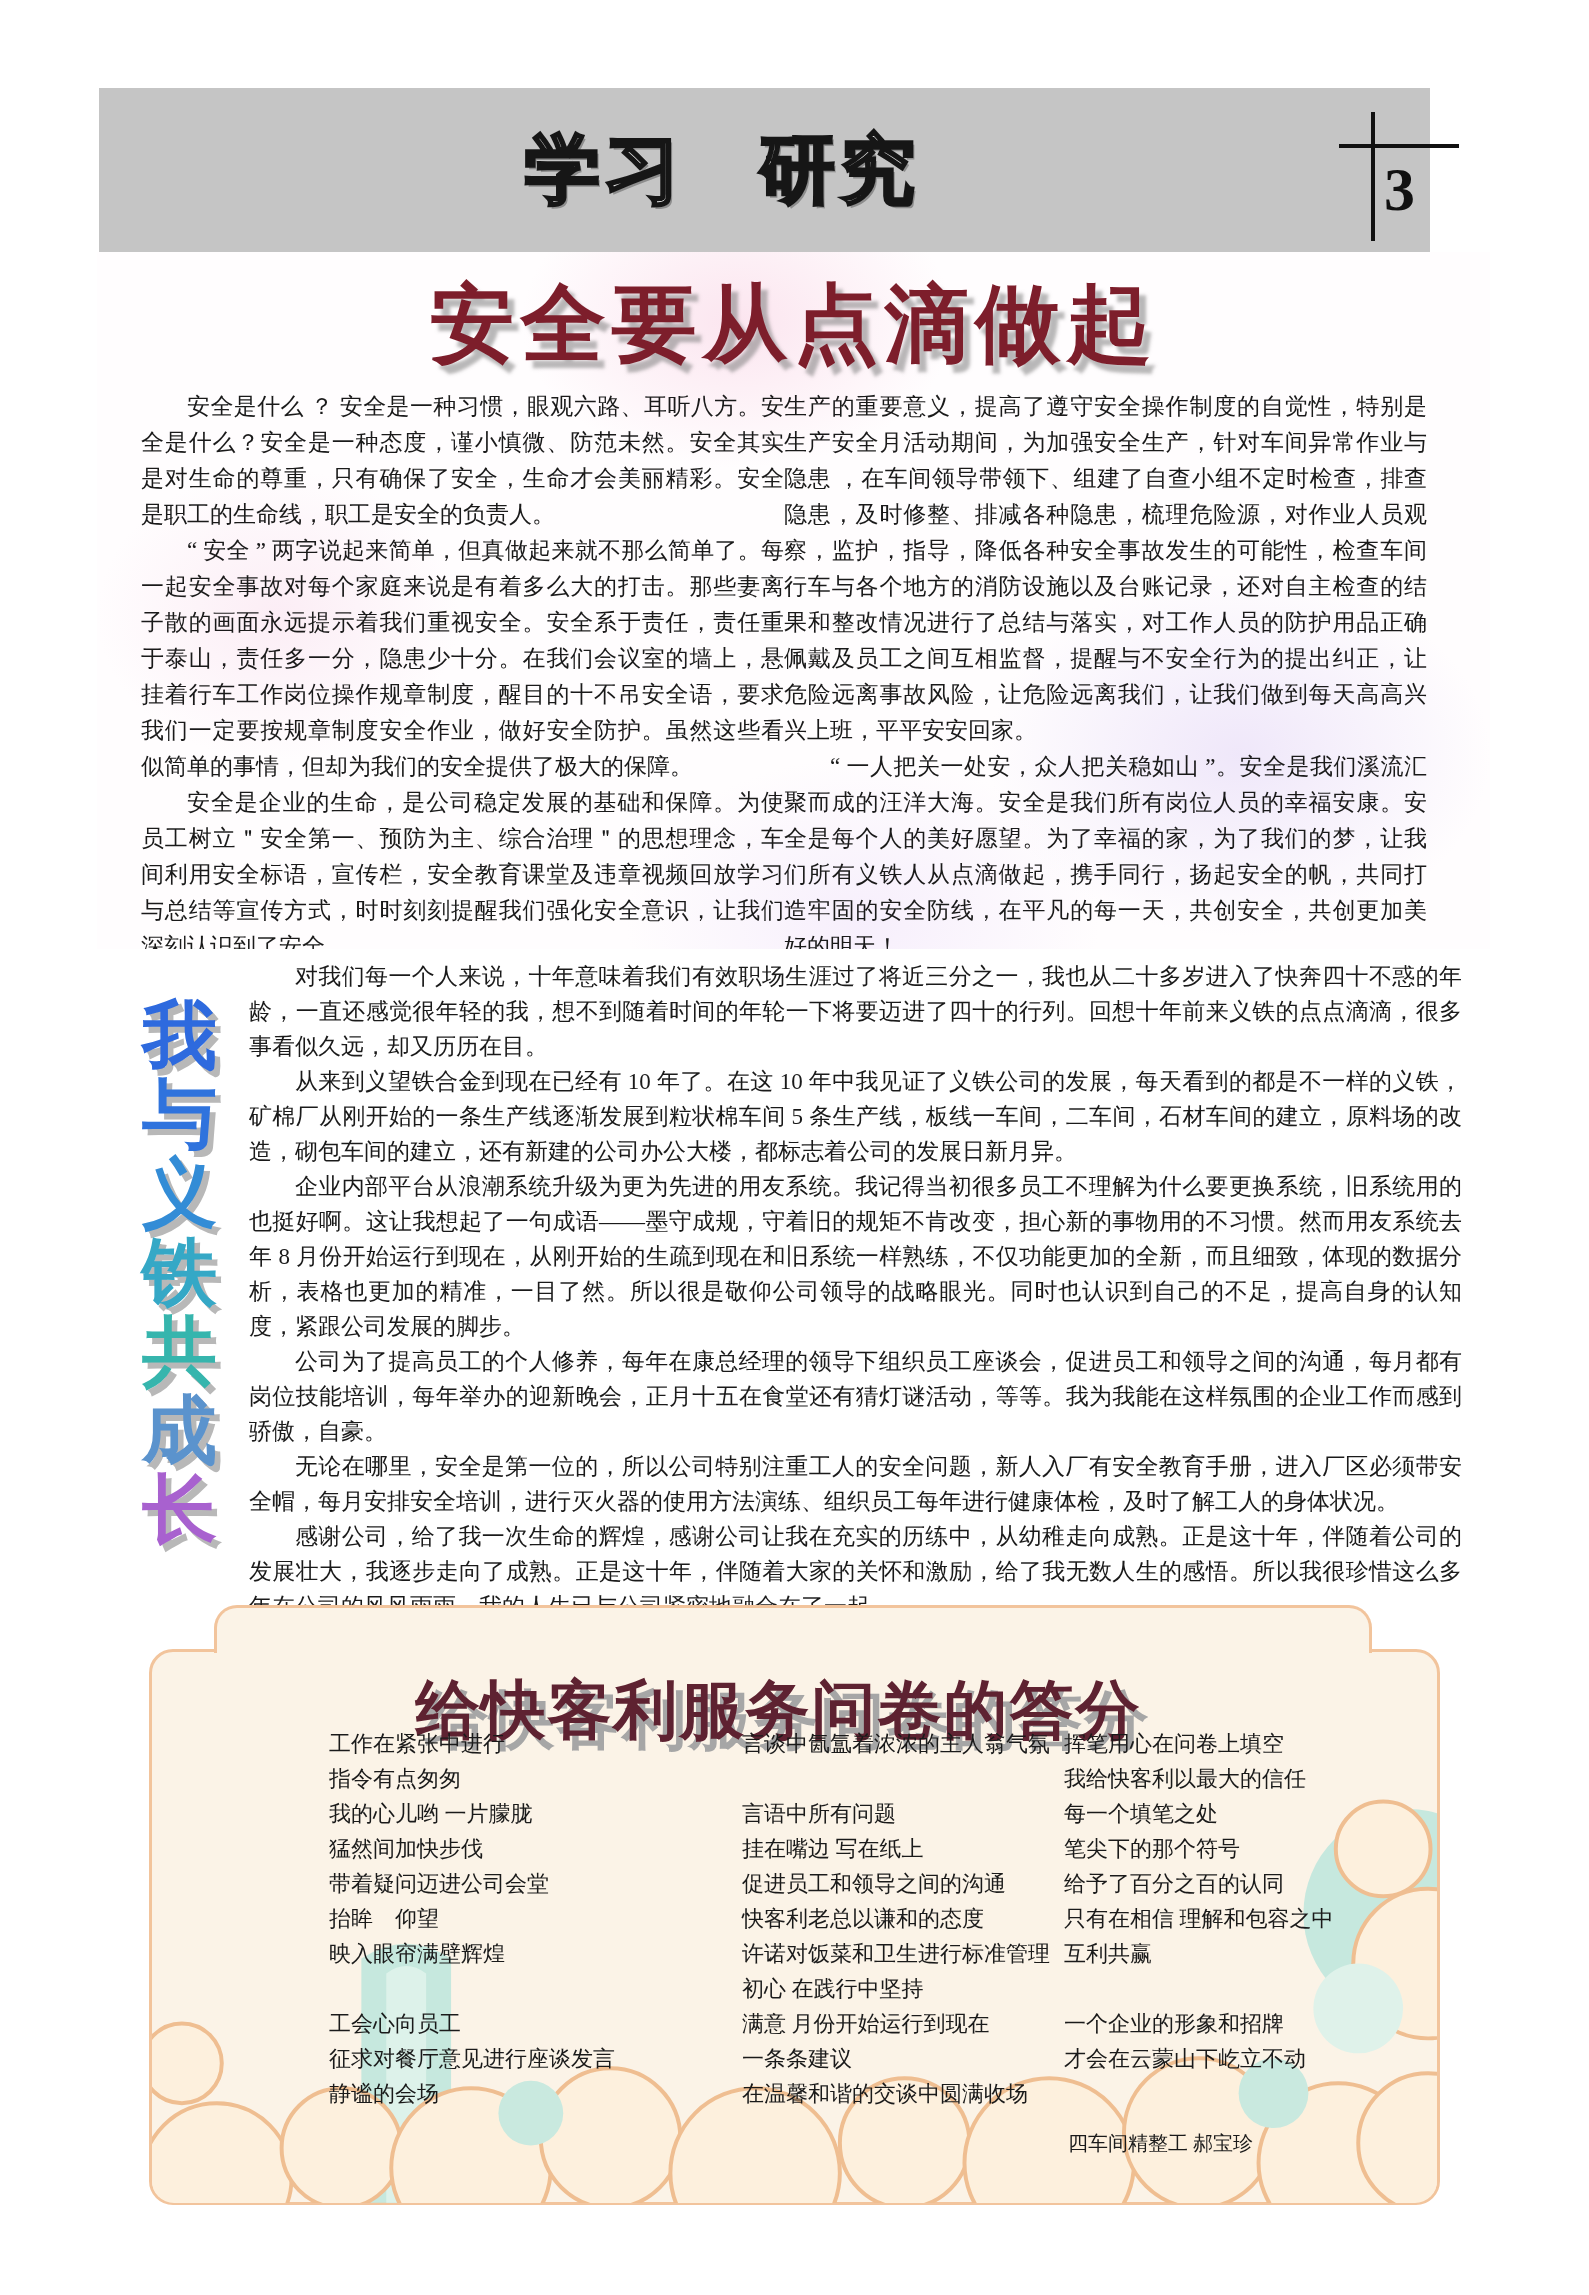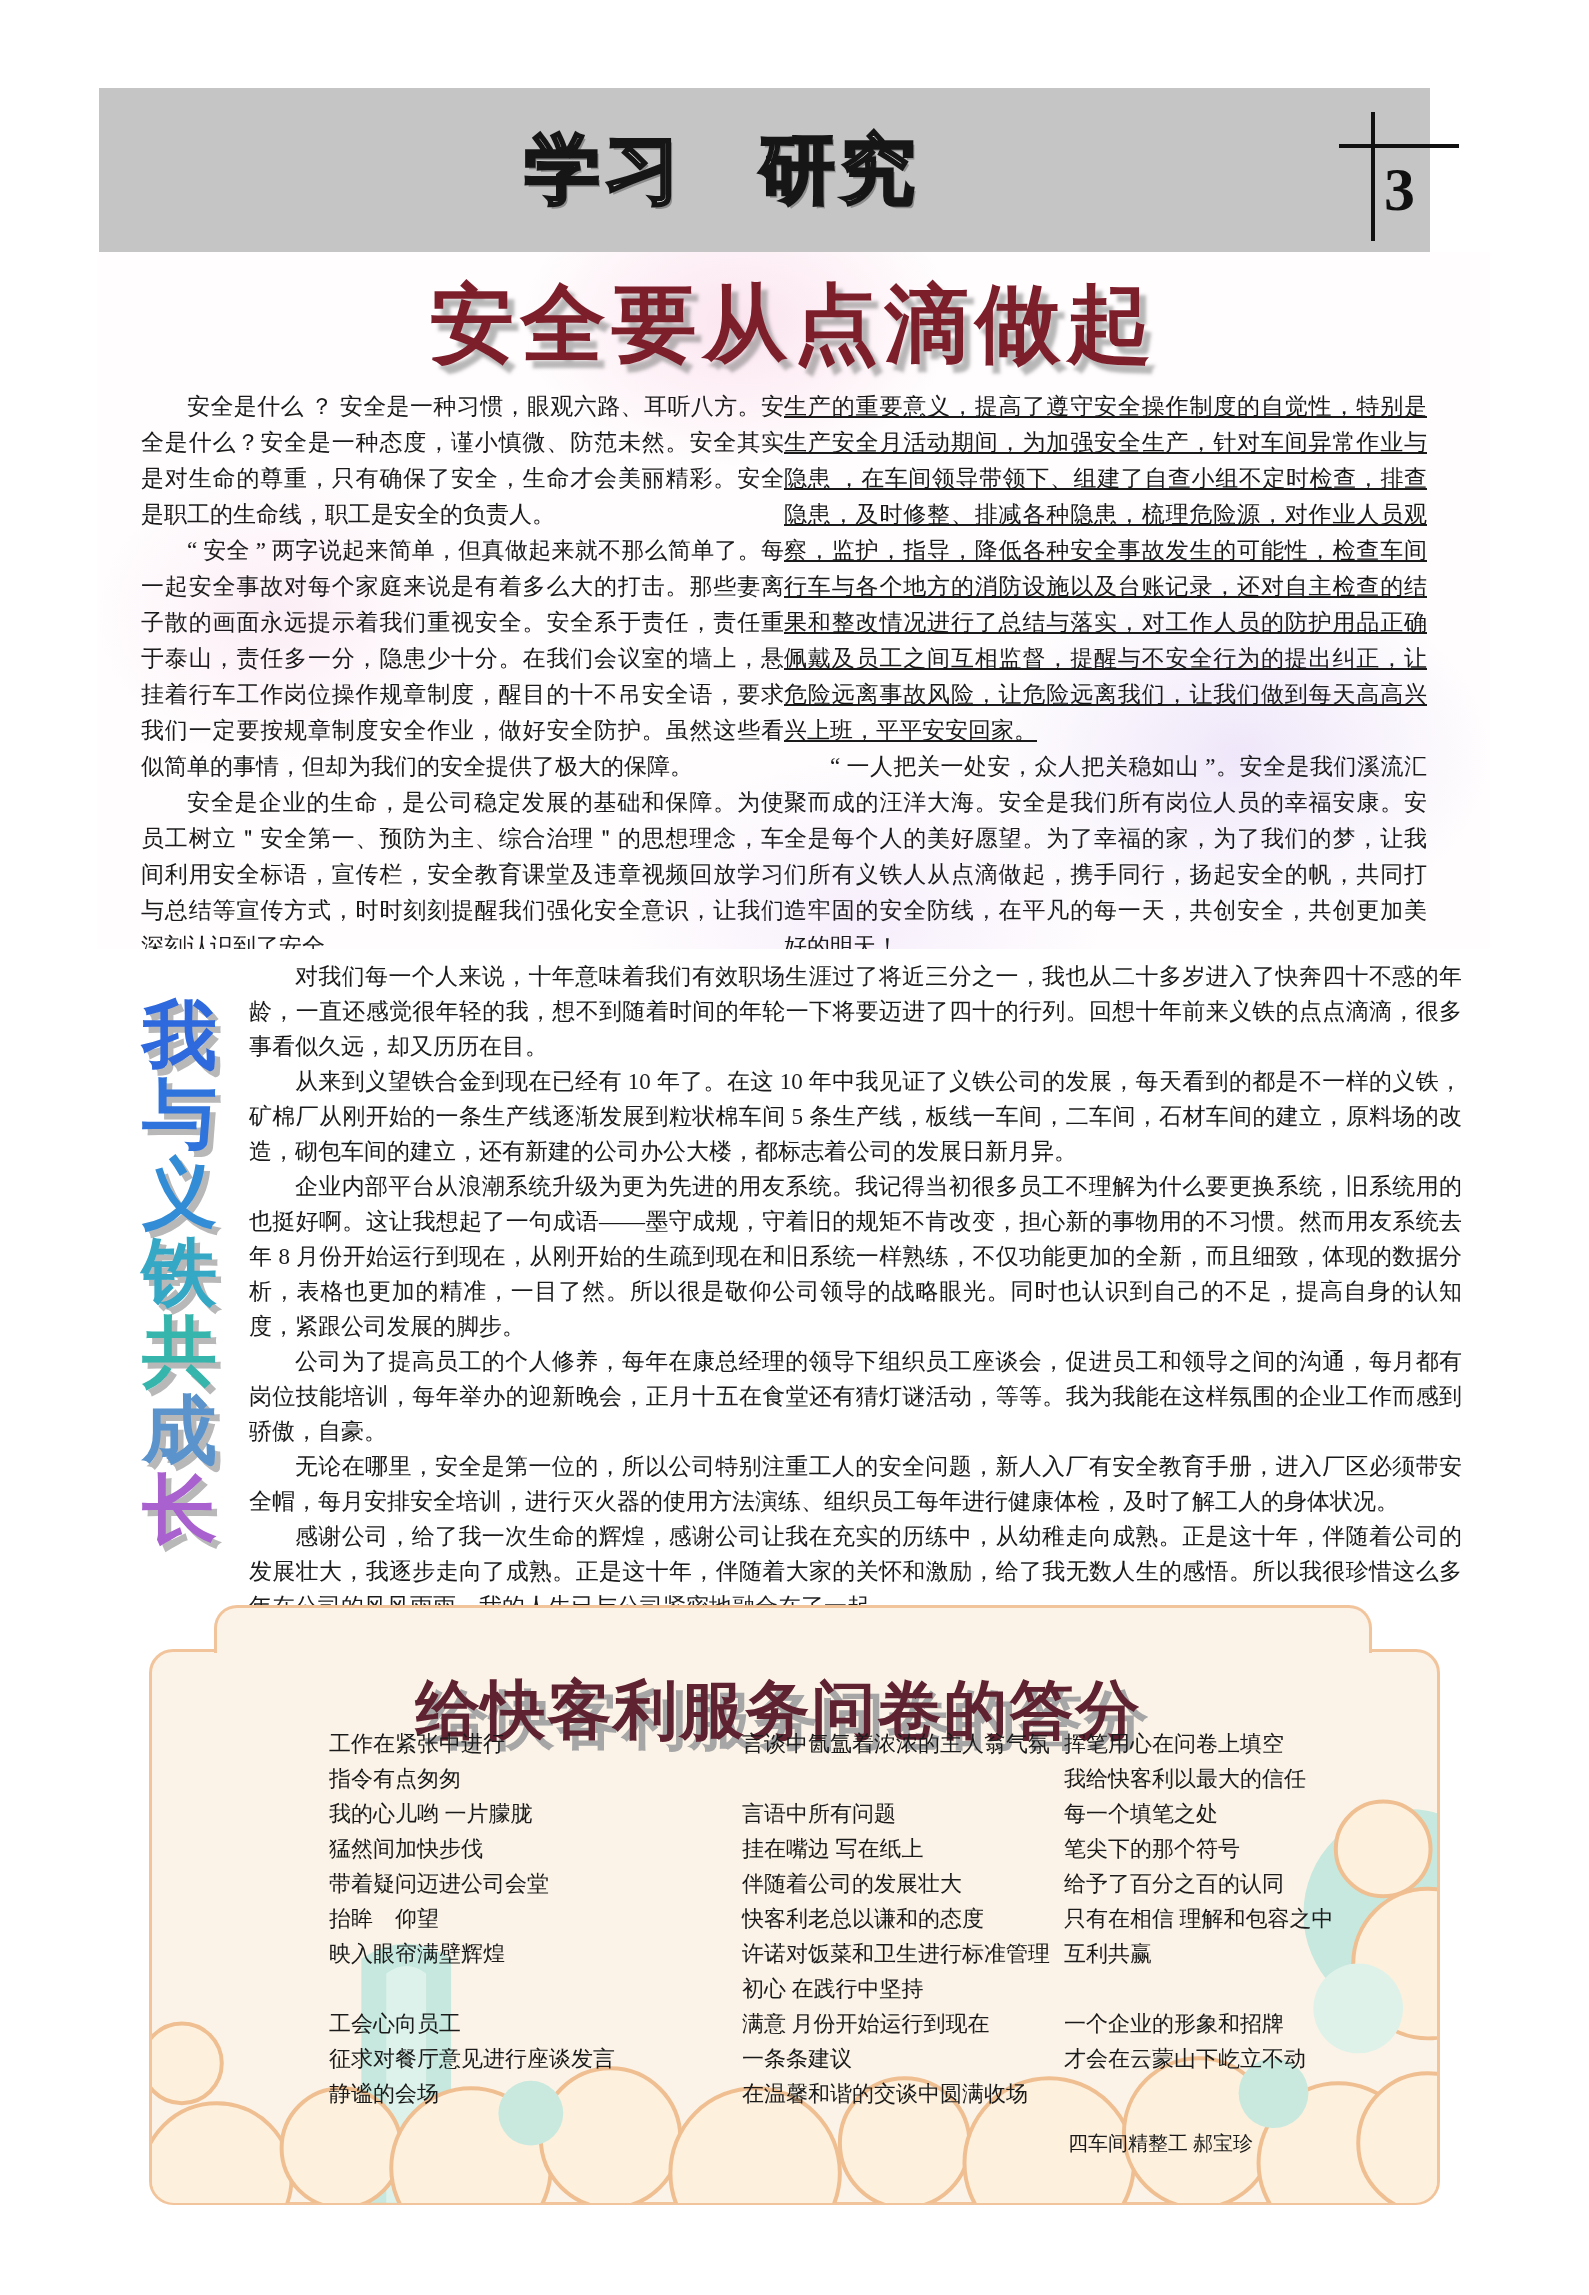--- a/index.html
+++ b/index.html
@@ -42,21 +42,21 @@
     margin-top:19px;text-align:center;
     font-family:"DejaVu Sans","Liberation Sans",sans-serif;
     font-weight:900;font-size:85px;letter-spacing:6px;line-height:1.25;
     color:#7d1e2b;
     text-shadow:7px 8px 3.5px rgba(125,125,125,.55);
     white-space:nowrap;
   }
   .a1-cols{display:flex;padding:0 44px;margin-top:12px;}
   .a1-col{width:643px;font-size:23px;line-height:36px;text-align:justify;}
   .a1-col p{margin:0;text-indent:2em;}
-  .a1-col p.cont{text-indent:0;text-decoration:underline;}
+  .a1-col p.cont{text-indent:0;}
   .a1-byline{text-align:right;padding-right:40px;font-size:23px;line-height:36px;}
   
   .article2{position:absolute;left:97px;top:949px;width:1393px;height:698px;background:#fff;}
   .vtitle{position:absolute;left:35px;top:47px;width:95px;}
   .vchar{
     display:block;text-align:center;
     font-family:"DejaVu Sans","Liberation Sans",sans-serif;
     font-weight:900;font-size:75px;line-height:79px;
     text-shadow:5.5px 5.5px 0 #b8b8b8;
   }
@@ -187,21 +187,21 @@
   <div class="poem-line">工会心向员工</div>
   <div class="poem-line">征求对餐厅意见进行座谈发言</div>
   <div class="poem-line">静谧的会场</div>
 </div>
 
 <div class="poem-col poem-col2">
   <div class="poem-line">言谈中氤氲着浓浓的主人翁气氛</div>
   <div class="poem-line"></div>
   <div class="poem-line">言语中所有问题</div>
   <div class="poem-line">挂在嘴边 写在纸上</div>
-  <div class="poem-line">伴随着公司的发展壮大</div>
+  <div class="poem-line">促进员工和领导之间的沟通</div>
   <div class="poem-line">快客利老总以谦和的态度</div>
   <div class="poem-line">许诺对饭菜和卫生进行标准管理</div>
   <div class="poem-line">初心 在践行中坚持</div>
   <div class="poem-line">满意 月份开始运行到现在</div>
   <div class="poem-line">一条条建议</div>
   <div class="poem-line">在温馨和谐的交谈中圆满收场</div>
 </div>
 
 <div class="poem-col poem-col3">
   <div class="poem-line">挥笔用心在问卷上填空</div>

